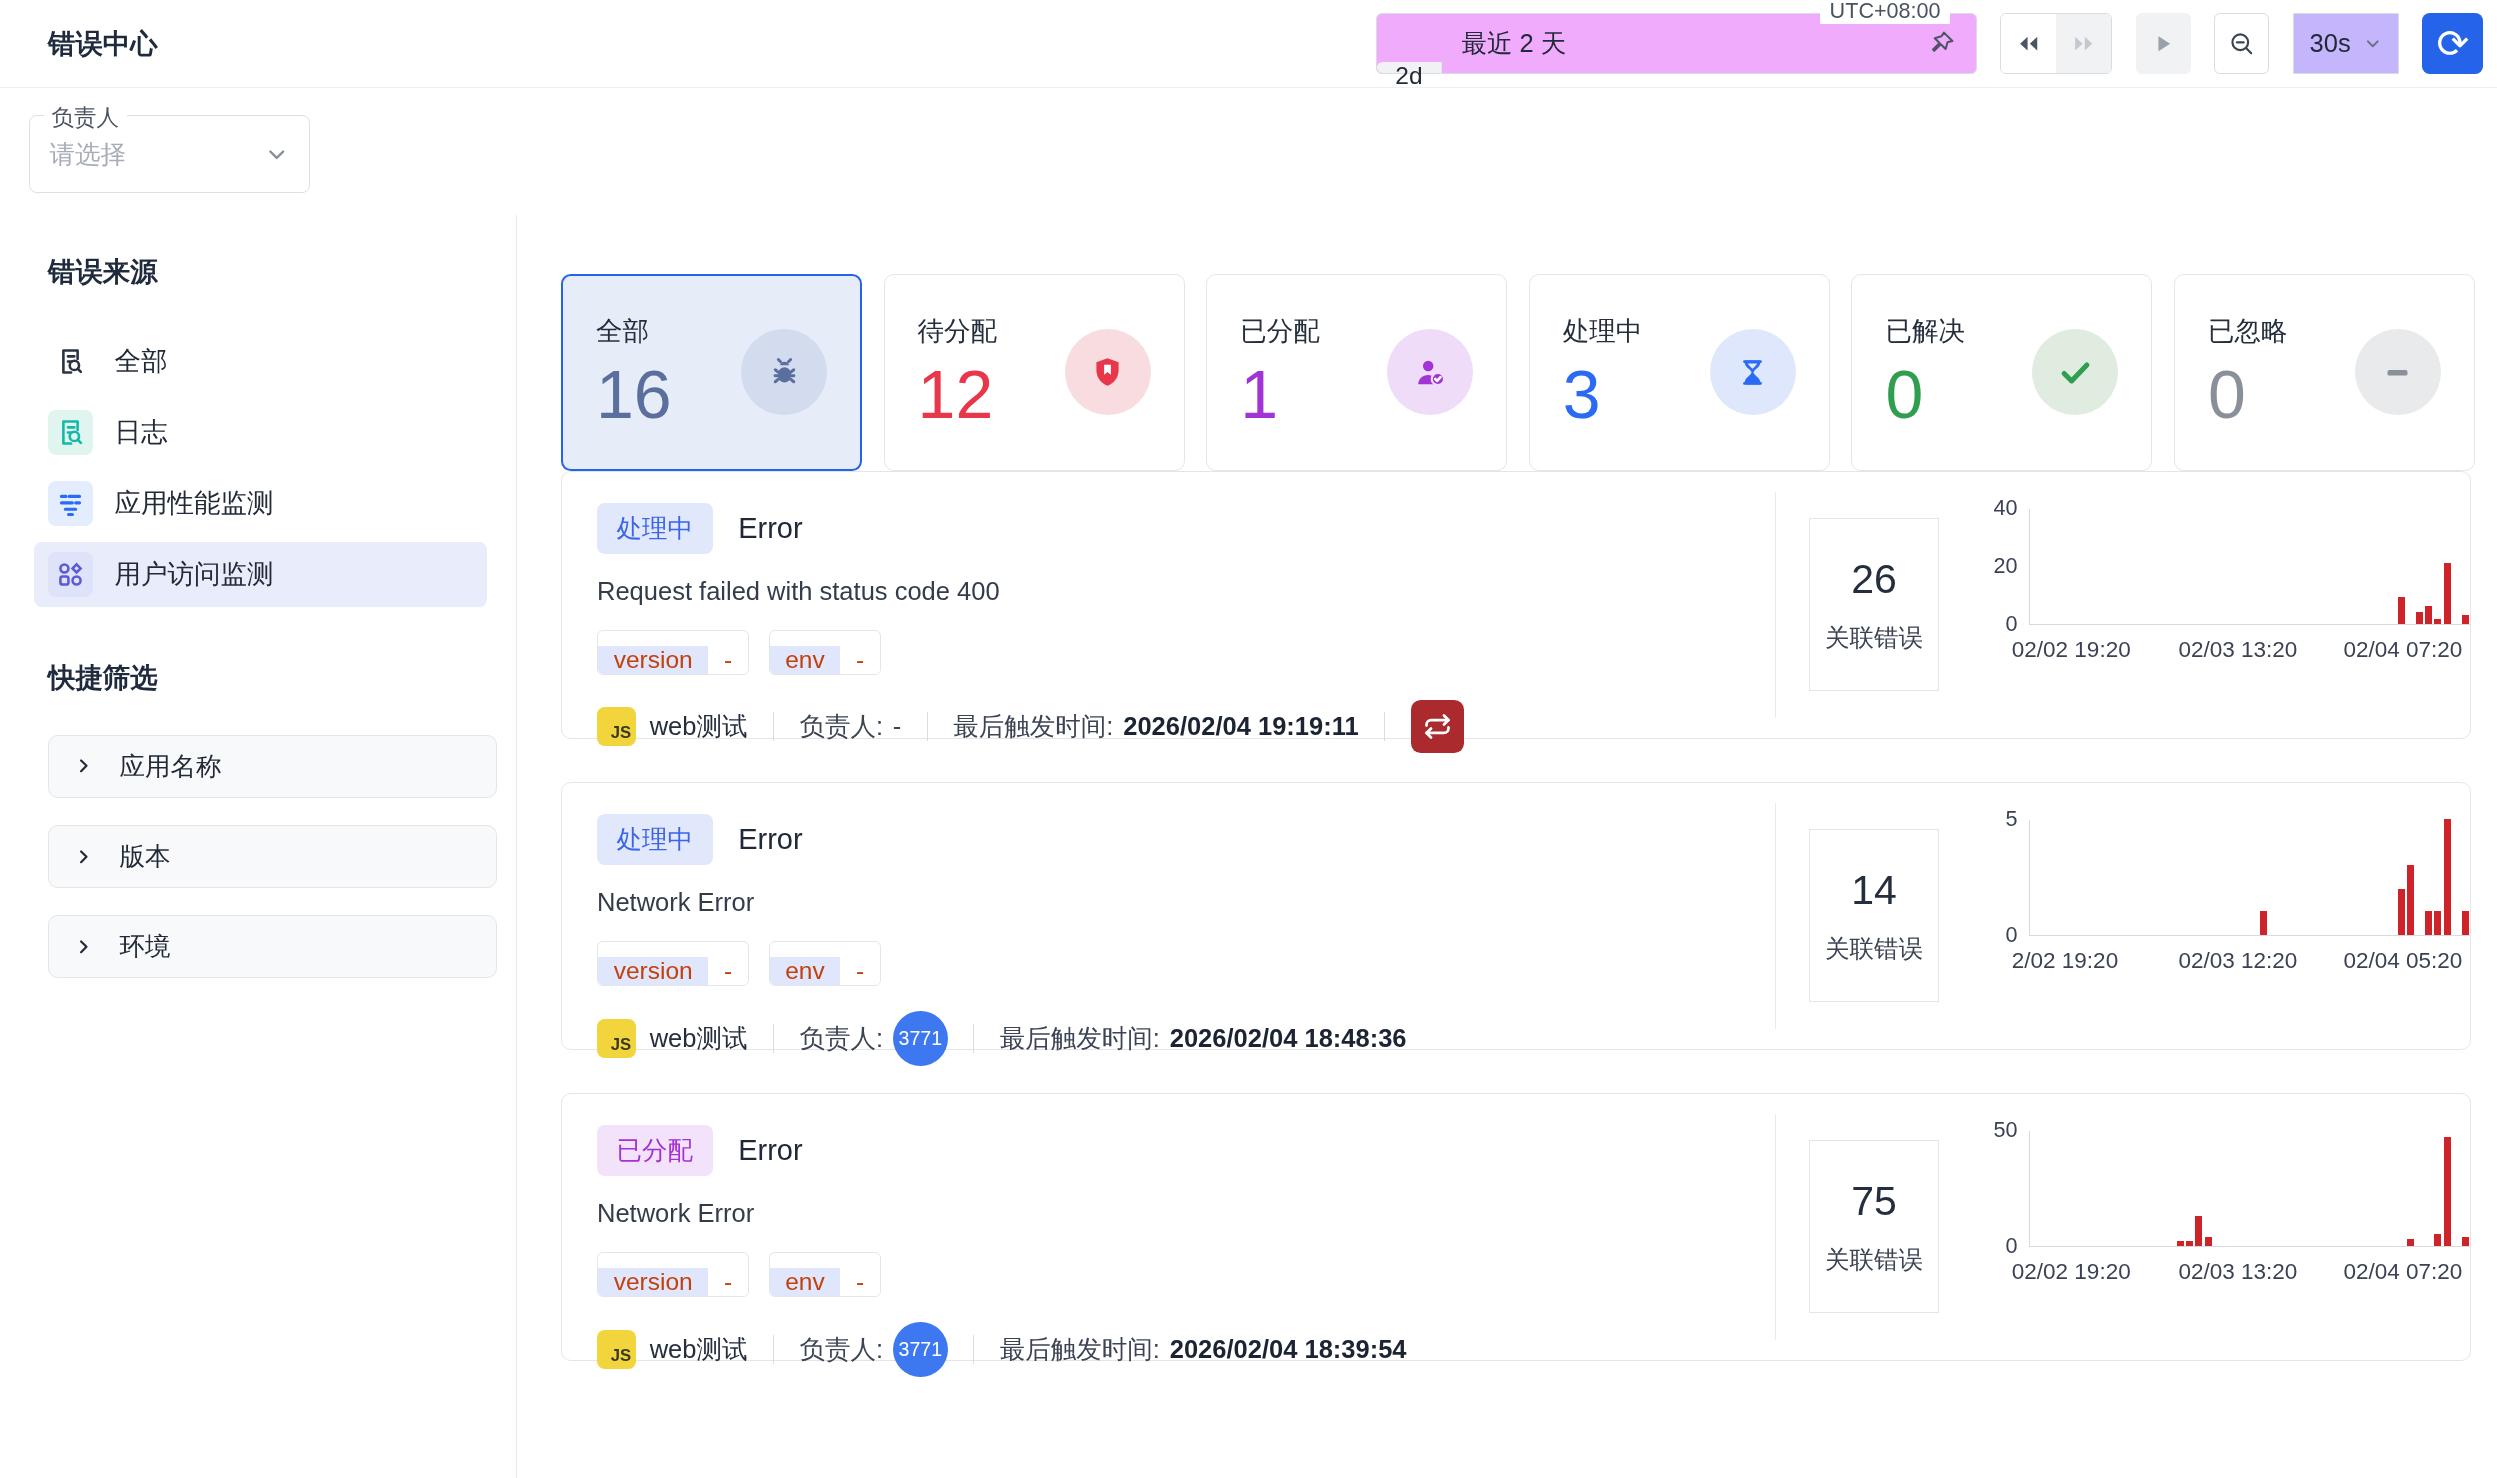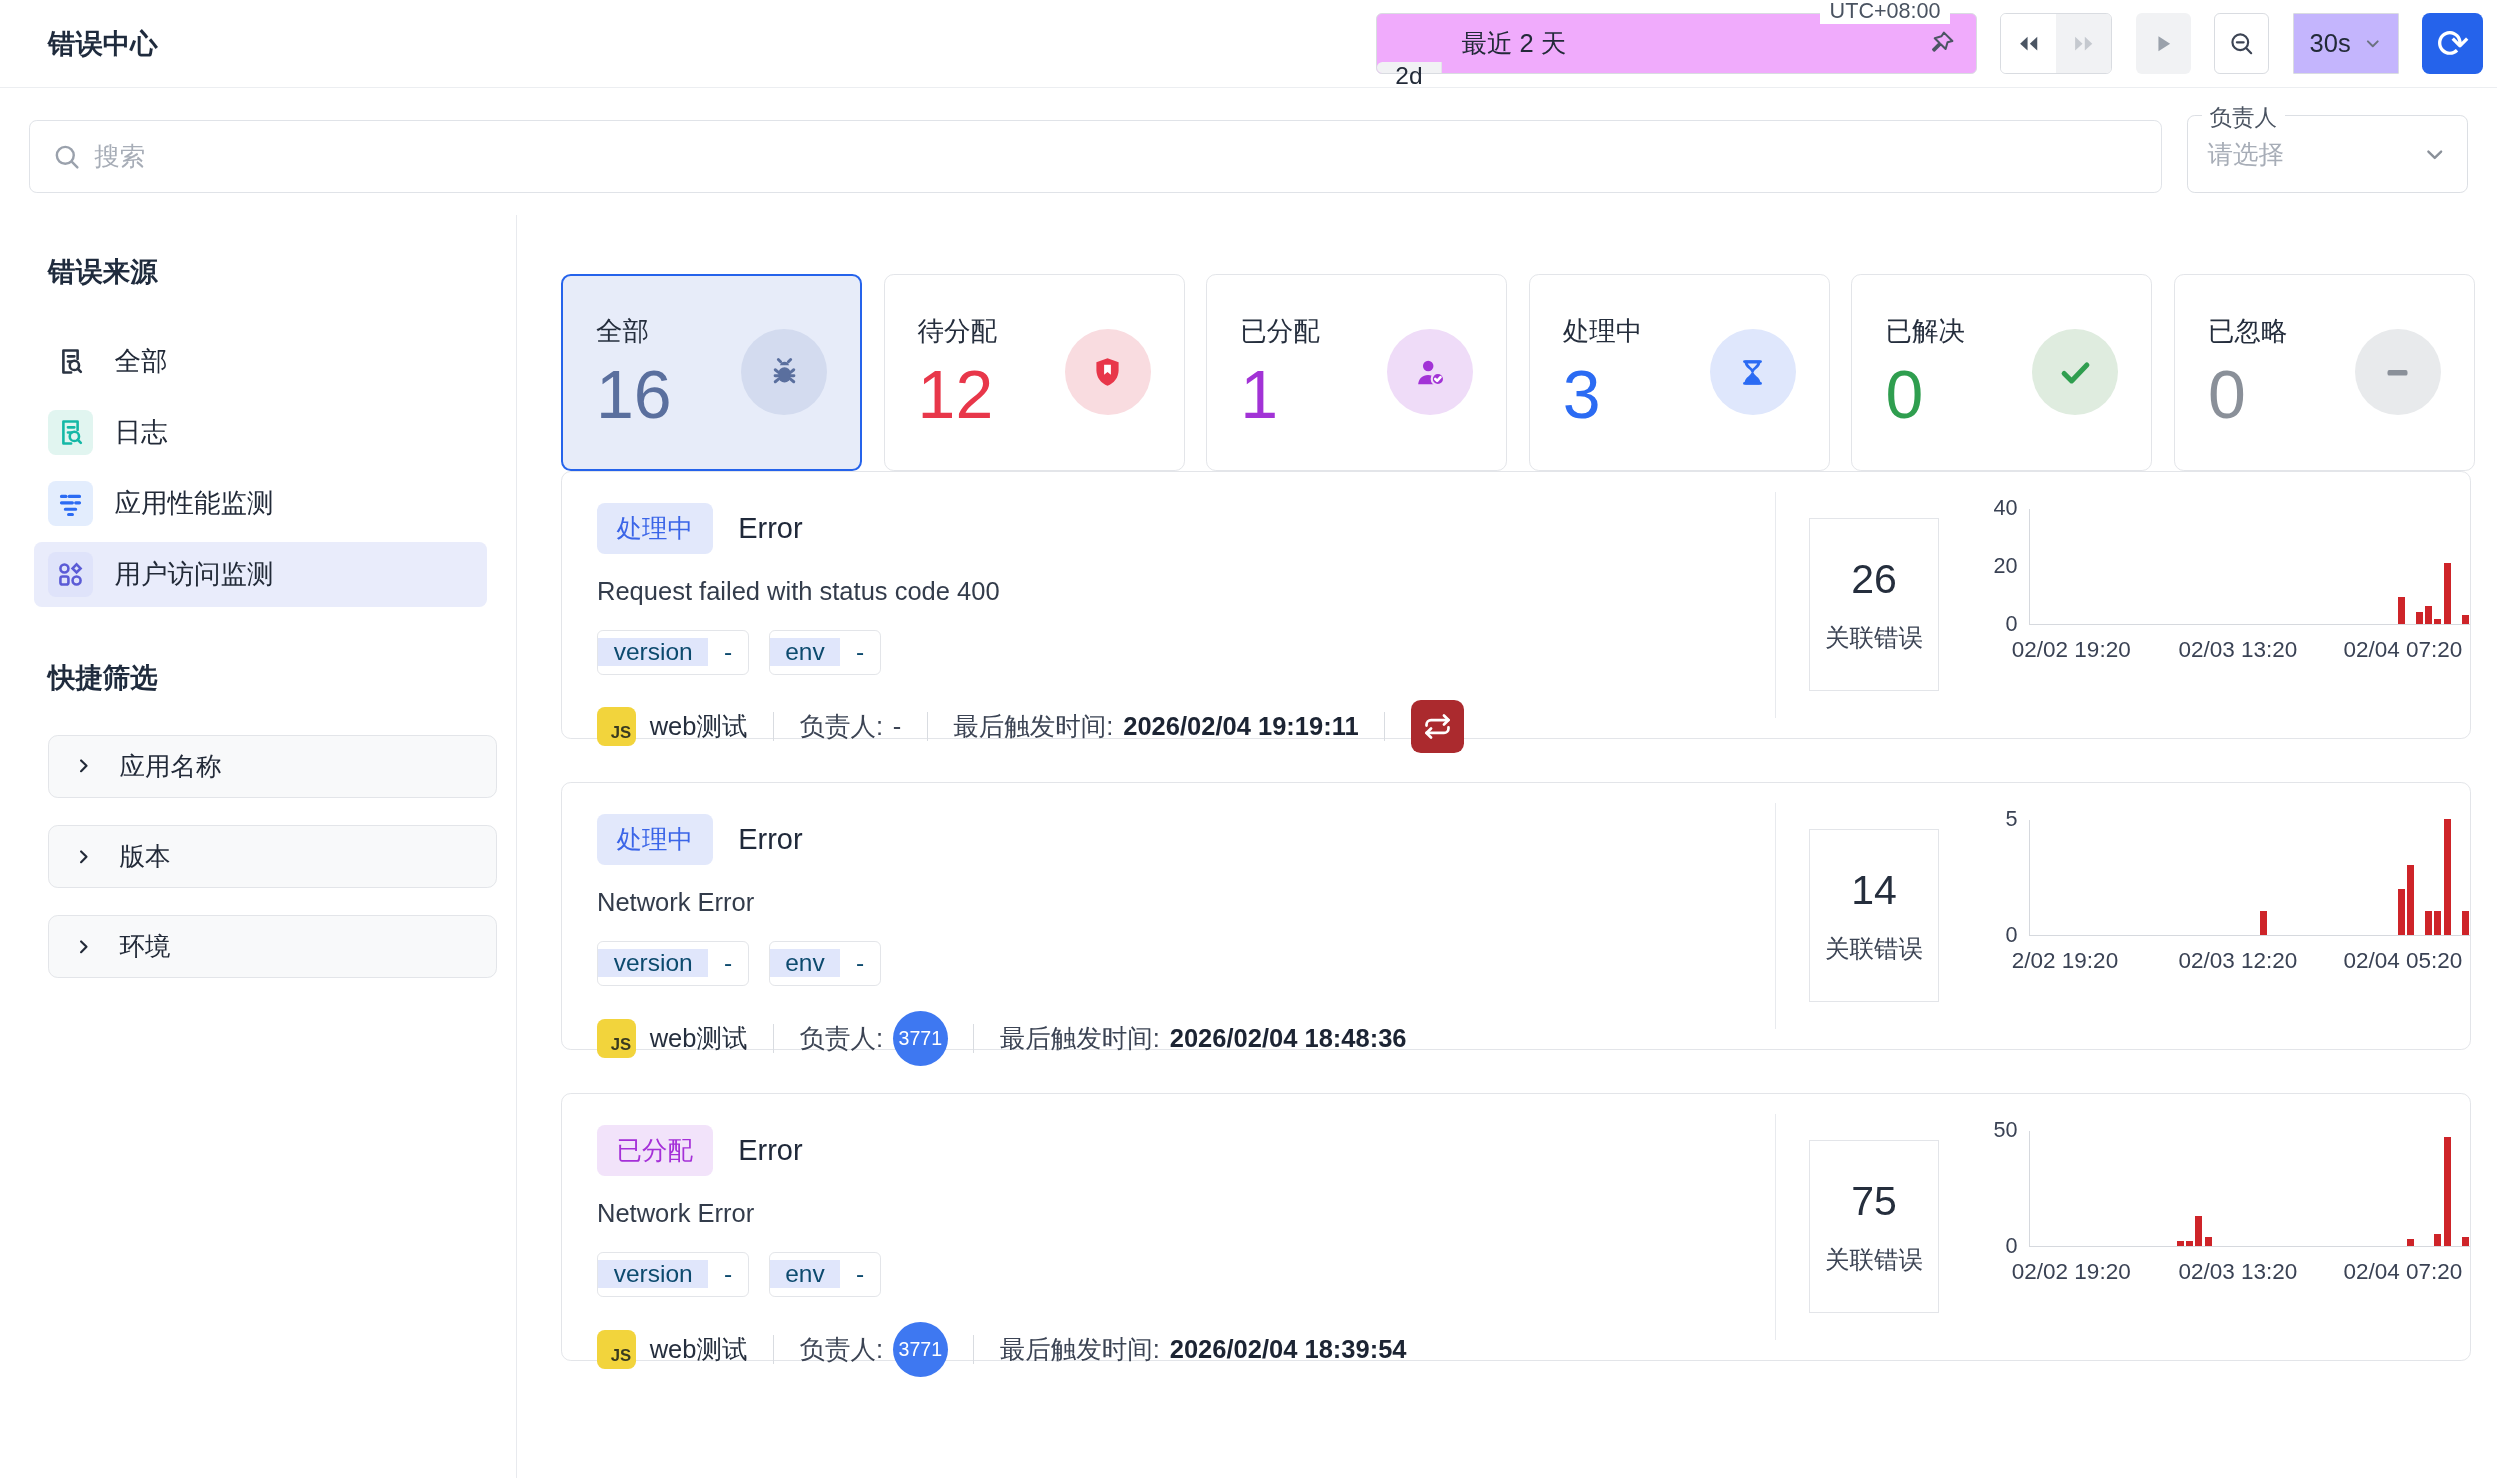--- a/index.html
+++ b/index.html
@@ -80,21 +80,21 @@
 
   .err-card { display:flex; width:1910px; height:268px; border:1px solid #e3e5e9;
               border-radius:9.8px; background:#fff; margin-bottom:43px; cursor:pointer; }
   .err-left { width:1213px; padding:31px 0 0 35px; flex:none; }
   .err-row1 { display:flex; align-items:center; gap:25.5px; }
   .badge { font-size:25.5px; padding:7.8px 19.6px; border-radius:7.8px; }
   .err-title { font-size:29px; color:#20293a; font-weight:500; }
   .err-msg { font-size:25.5px; color:#333c4b; margin-top:23.5px; }
   .tags { display:flex; gap:19.6px; margin-top:23.5px; }
   .tag { display:flex; height:45px; border:1px solid #e3e5e9; border-radius:5.9px;
-         overflow:hidden; font-size:24.5px; color:#0c4a6e; align-items:center; }
+         overflow:hidden; font-size:24.5px; color:#c2410c; align-items:flex-end; }
   .tag .k { background:#e0e6fb; display:flex; align-items:center; padding:0 15.7px; }
   .tag .v { background:#fff; display:flex; align-items:center; padding:0 15.7px; }
   .meta { display:flex; align-items:center; margin-top:25.5px; font-size:25.5px; color:#3c4454; }
   .sep { width:1px; height:29px; background:#d9dce1; margin:0 25.5px; flex:none; }
   .js-tile { width:39px; height:39px; border-radius:7.8px; background:#f2d43c; color:#393a20;
              font-weight:700; font-size:16.7px; display:flex; align-items:flex-end;
              justify-content:flex-end; padding:2.9px 4.9px; flex:none; }
   .app-name { margin-left:13.7px; color:#252e3d; }
   .owner-val { margin-left:9.8px; }
   .avatar { width:55px; height:55px; border-radius:50%; background:#3e78f1; color:#fff;
@@ -168,27 +168,20 @@
         <polyline points="6 9 12 15 18 9"></polyline>
       </svg>
     </div>
     <div class="refresh">
       <span style="font-size:39px; line-height:1;">⟳</span>
     </div>
   </div>
 </div>
 
 <div class="search-row">
-  <div class="search-box">
-    <svg width="29" height="29" viewBox="0 0 24 24" fill="none" stroke="#9aa1ac" stroke-width="2" stroke-linecap="round">
-      <circle cx="11" cy="11" r="7"></circle>
-        <line x1="16.5" y1="16.5" x2="21" y2="21"></line>
-    </svg>
-    <input type="text" placeholder="搜索" style="">
-  </div>
   <div class="owner">
     <span class="owner-legend">负责人</span>
     <span class="owner-ph">请选择</span>
     <span class="owner-chevron">
       <svg width="25.5" height="25.5" viewBox="0 0 24 24" fill="none" stroke="currentColor" stroke-width="2.2" stroke-linecap="round" stroke-linejoin="round">
         <polyline points="6 9 12 15 18 9"></polyline>
       </svg>
     </span>
   </div>
 </div>

